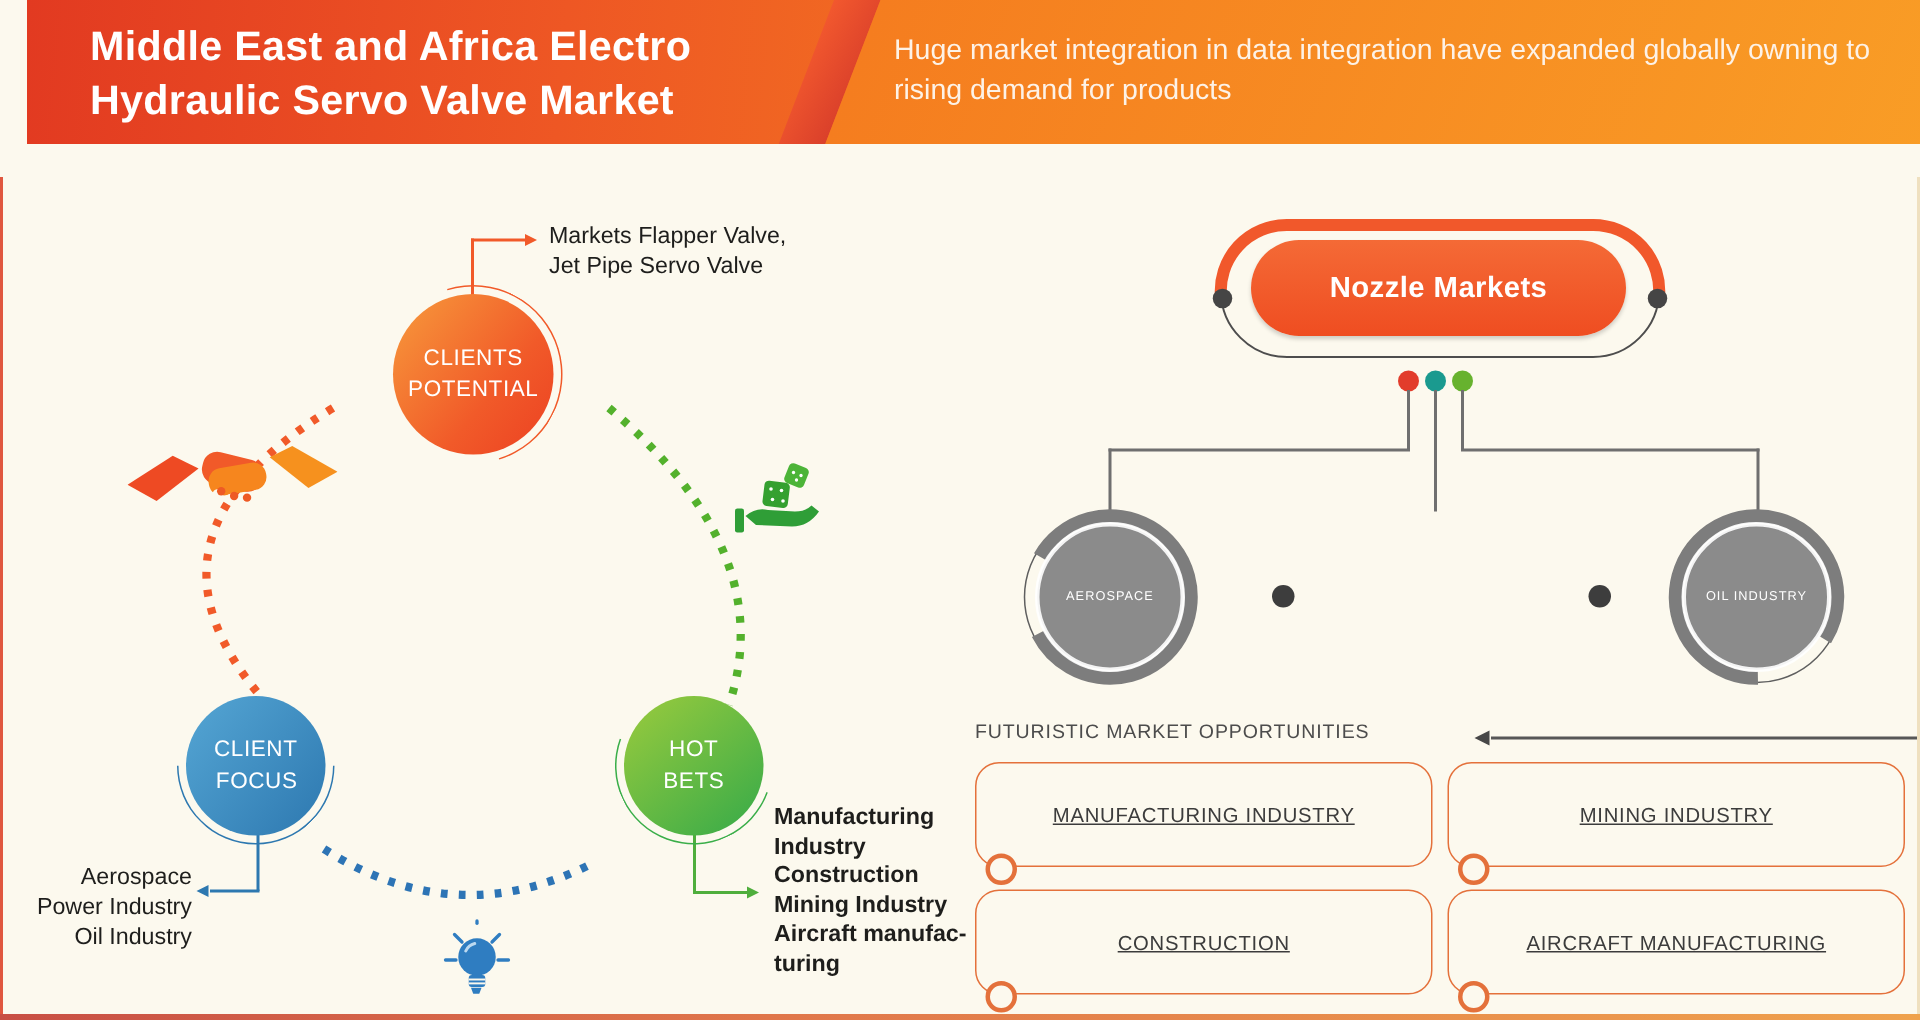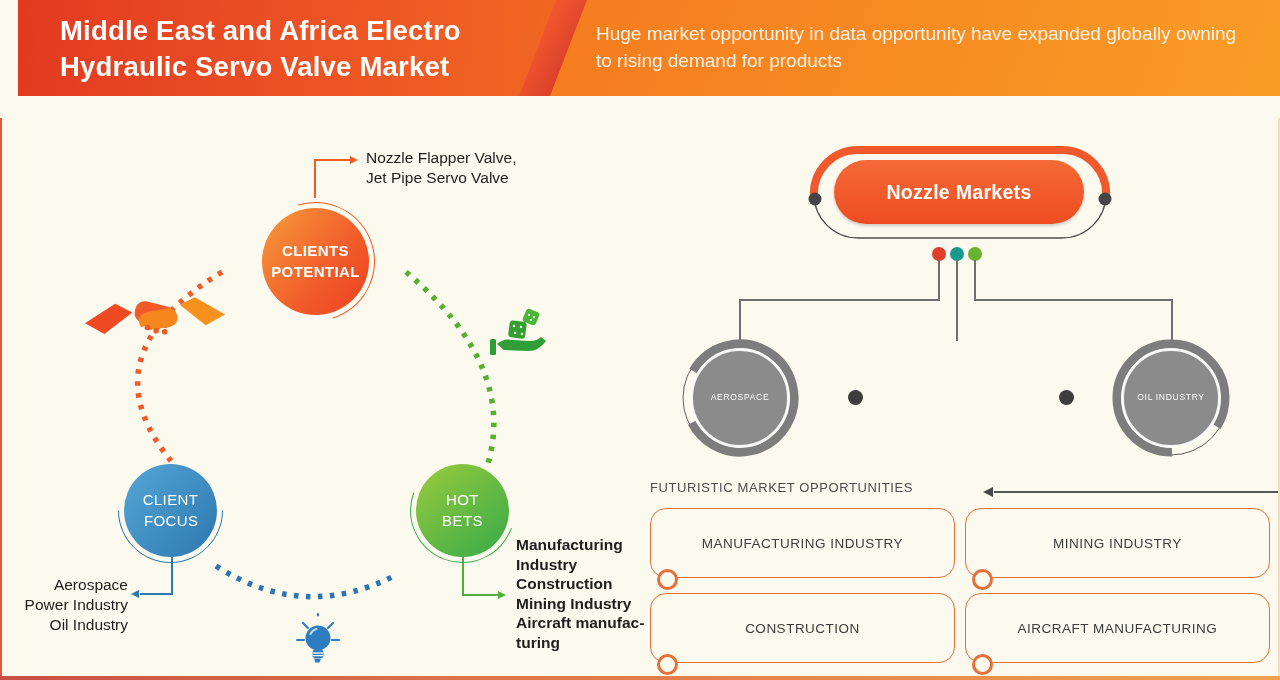--- a/index.html
+++ b/index.html
@@ -23,22 +23,22 @@
 
   
   .preline { white-space:pre-line; }
   .line { position:absolute; background:#6f6f6f; }
   .tri { position:absolute; width:0; height:0; }
 
   
   .bubble { position:absolute; border-radius:50%; display:flex; align-items:center; justify-content:center;
             color:#fff; text-align:center; font-size:15px; line-height:1.35; letter-spacing:.4px; }
   .bubble::before { content:""; position:absolute; inset:-6px; border-radius:50%; border:1.6px solid transparent; }
-  .cp { left:262px; top:208px; width:107px; height:107px;
-        background:linear-gradient(130deg,#f79b3c 0%, #f15a29 62%, #ec4122 100%);font-weight:bold; }
+  .cp { left:262px; top:196px; width:107px; height:107px;
+        background:linear-gradient(130deg,#f79b3c 0%, #f15a29 62%, #ec4122 100%); }
   .cp::before { border-top-color:#f15a29; border-right-color:#f15a29; transform:rotate(28deg); }
   .cf { left:124px; top:464px; width:93px; height:93px;
         background:linear-gradient(130deg,#55a6d4 0%, #2d78b0 100%);text-align:right; }
   .cf::before { border-bottom-color:#2d78b0; border-right-color:#2d78b0; transform:rotate(45deg); }
   .hb { left:416px; top:464px; width:93px; height:93px;
         background:linear-gradient(140deg,#9bcb3d 0%, #35aa49 100%); }
   .hb::before { border-bottom-color:#3aae49; border-left-color:#3aae49; transform:rotate(-25deg); }
 
   .anno { position:absolute; color:#1e1e1c; font-size:15.5px; line-height:1.28; }
 
@@ -71,21 +71,21 @@
   .gcir { position:absolute; width:124px; height:124px; }
   .gcir .glabel { position:absolute; left:12px; top:0; width:100px; height:124px; display:flex; align-items:center; justify-content:center;
                   text-align:center; color:#ffffff; font-size:8.5px; letter-spacing:.7px; line-height:1.3; }
 
   .fut-heading { position:absolute; left:650px; top:480px; color:#4c4c4c; font-size:13px; letter-spacing:.6px; }
   .fut-arrow-line { left:994px; top:491px; width:286px; height:1.6px; background:#575757; }
   .fut-arrow-head { left:983px; top:486.5px; border-top:5.5px solid transparent; border-bottom:5.5px solid transparent; border-right:10px solid #474747; }
 
   .obox { position:absolute; width:305px; height:70px; border:1.6px solid #e4713b; border-radius:16px;
           display:flex; align-items:center; justify-content:center; color:#3c3c3c; font-size:13.5px;
-          font-weight:500; letter-spacing:.5px; text-align:center; }
+          font-weight:500; letter-spacing:.5px; text-align:center;text-decoration:underline; }
   .obox .corner { position:absolute; left:6px; bottom:-13px; width:21px; height:21px; border-radius:50%;
                   border:3px solid #e4713b; background:#fcf9ee; }
   .ob1 { left:650px; top:508px; } .ob2 { left:965px; top:508px; }
   .ob3 { left:650px; top:593px; } .ob4 { left:965px; top:593px; }
 
   
   .edge-left  { position:absolute; left:0; top:118px; bottom:4px; width:2px; background:#e0573f; }
   .edge-right { position:absolute; right:0; top:118px; bottom:4px; width:2px; background:#efe0bf; }
   .bottom-line{ position:absolute; left:0; right:0; bottom:0; height:4px;
                 background:linear-gradient(90deg,#c84f44,#e0764a 40%,#efa24d); }
@@ -93,37 +93,37 @@
 </head>
 <body>
 
 <div id="stage">
 
   <div class="header">
     <div class="header-stripe"></div>
     <div class="header-right"></div>
     <div class="title preline">Middle East and Africa Electro
 Hydraulic Servo Valve Market</div>
-    <div class="subtitle">Huge market opportunity in data opportunity have expanded globally owning to rising demand for products</div>
+    <div class="subtitle">Huge market integration in data integration have expanded globally owning to rising demand for products</div>
   </div>
 
   <svg style="position:absolute; left:0; top:118px; width:660px; height:562px;" viewBox="0 0 660 562">
     <path d="M222,154 Q80,240 177,350" fill="none" stroke="#f15a29" stroke-width="5.5" stroke-dasharray="4.5 7.5"></path>
     <path d="M406,154 Q520,250 486,352" fill="none" stroke="#53b12c" stroke-width="5.5" stroke-dasharray="4.5 7.5"></path>
     <path d="M216,448 Q305,505 398,456" fill="none" stroke="#2d74b5" stroke-width="5.5" stroke-dasharray="4.5 7.5"></path>
   </svg>
 
   <div class="line cp-line-v"></div>
   <div class="line cp-line-h"></div>
   <span class="tri cp-arrow"></span>
   <div class="bubble cp">
     <span class="preline">CLIENTS
 POTENTIAL</span>
   </div>
-  <div class="anno preline" style="left:366px; top:148px;">Nozzle Flapper Valve,
+  <div class="anno preline" style="left:366px; top:148px;">Markets Flapper Valve,
 Jet Pipe Servo Valve</div>
 
   <svg class="icon-abs" style="left:85px; top:293px;" width="140" height="56" viewBox="0 0 130 52">
     <polygon points="0,28 28,10 44,18 18,38" fill="#ee4a23"></polygon>
     <polygon points="130,20 102,4 88,11 112,30" fill="#f6911e"></polygon>
     <rect x="46" y="10" width="38" height="20" rx="9" fill="#f15a29" transform="rotate(14 65 20)"></rect>
     <rect x="50" y="16" width="36" height="17" rx="8" fill="#f6861e" transform="rotate(-10 68 24)"></rect>
     <circle cx="56" cy="34" r="3.4" fill="#fcf9ee"></circle>
     <circle cx="64" cy="37" r="3.4" fill="#fcf9ee"></circle>
     <circle cx="72" cy="38" r="3.4" fill="#fcf9ee"></circle>

